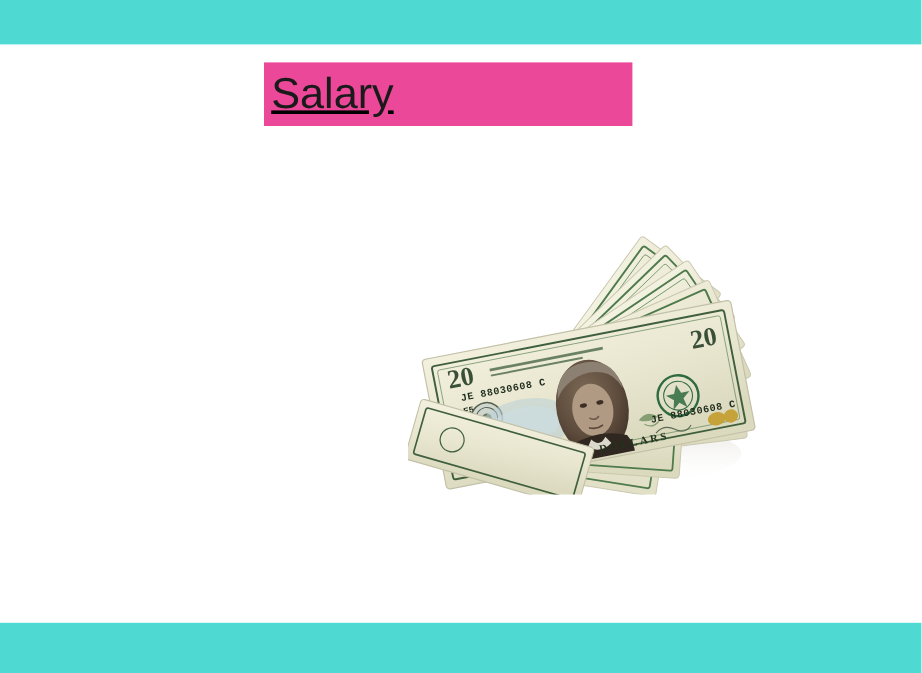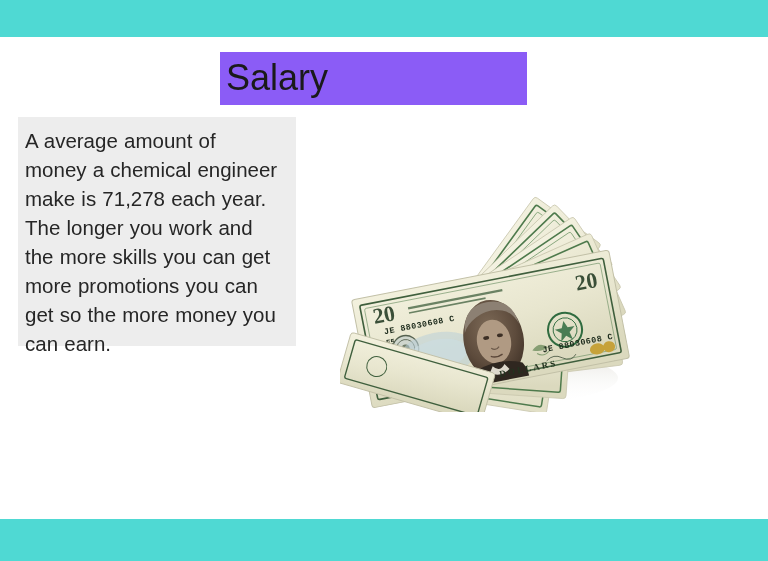--- a/index.html
+++ b/index.html
@@ -33,23 +33,24 @@
   #band-top    { top: 0;    height: 37px; }
   #band-bottom { top: 519px; height: 42px; }
 
   
   #title-box {
     position: absolute;
     left: 220px;
     top: 52px;
     width: 307px;
     height: 53px;
-    background: #8b5cf6;
+    background: #ec4899;
     box-sizing: border-box;
     padding: 3px 0 0 6px;
+    text-decoration: underline;
   }
   #title-text {
     font-size: 36px;
     line-height: 46px;
     color: #1a1a1a;
     font-weight: 400;
     letter-spacing: 0px;
     white-space: pre;
   }
 
@@ -87,30 +88,20 @@
 <body>
 
 <div id="slide">
 
   <div class="band" id="band-top"></div>
 
   <div id="title-box">
     <div id="title-text">Salary</div>
   </div>
 
-  <div id="body-box">
-    <div id="body-text">A average amount of
-money a chemical engineer
-make is  71,278 each year.
-The longer you work and
-the more skills you can get
-more promotions you can
-get so the more money you
-can earn.</div>
-  </div>
 
   <div id="money-figure">
     <svg id="money-svg" viewBox="0 0 322 252" xmlns="http://www.w3.org/2000/svg">
       <defs>
         <linearGradient id="paperG" x1="0" y1="0" x2="0.3" y2="1">
           <stop offset="0%" stop-color="#f3f1de"></stop>
           <stop offset="55%" stop-color="#e8e6cf"></stop>
           <stop offset="100%" stop-color="#dbd9be"></stop>
         </linearGradient>
         <linearGradient id="paperG2" x1="0" y1="0" x2="0.2" y2="1">

